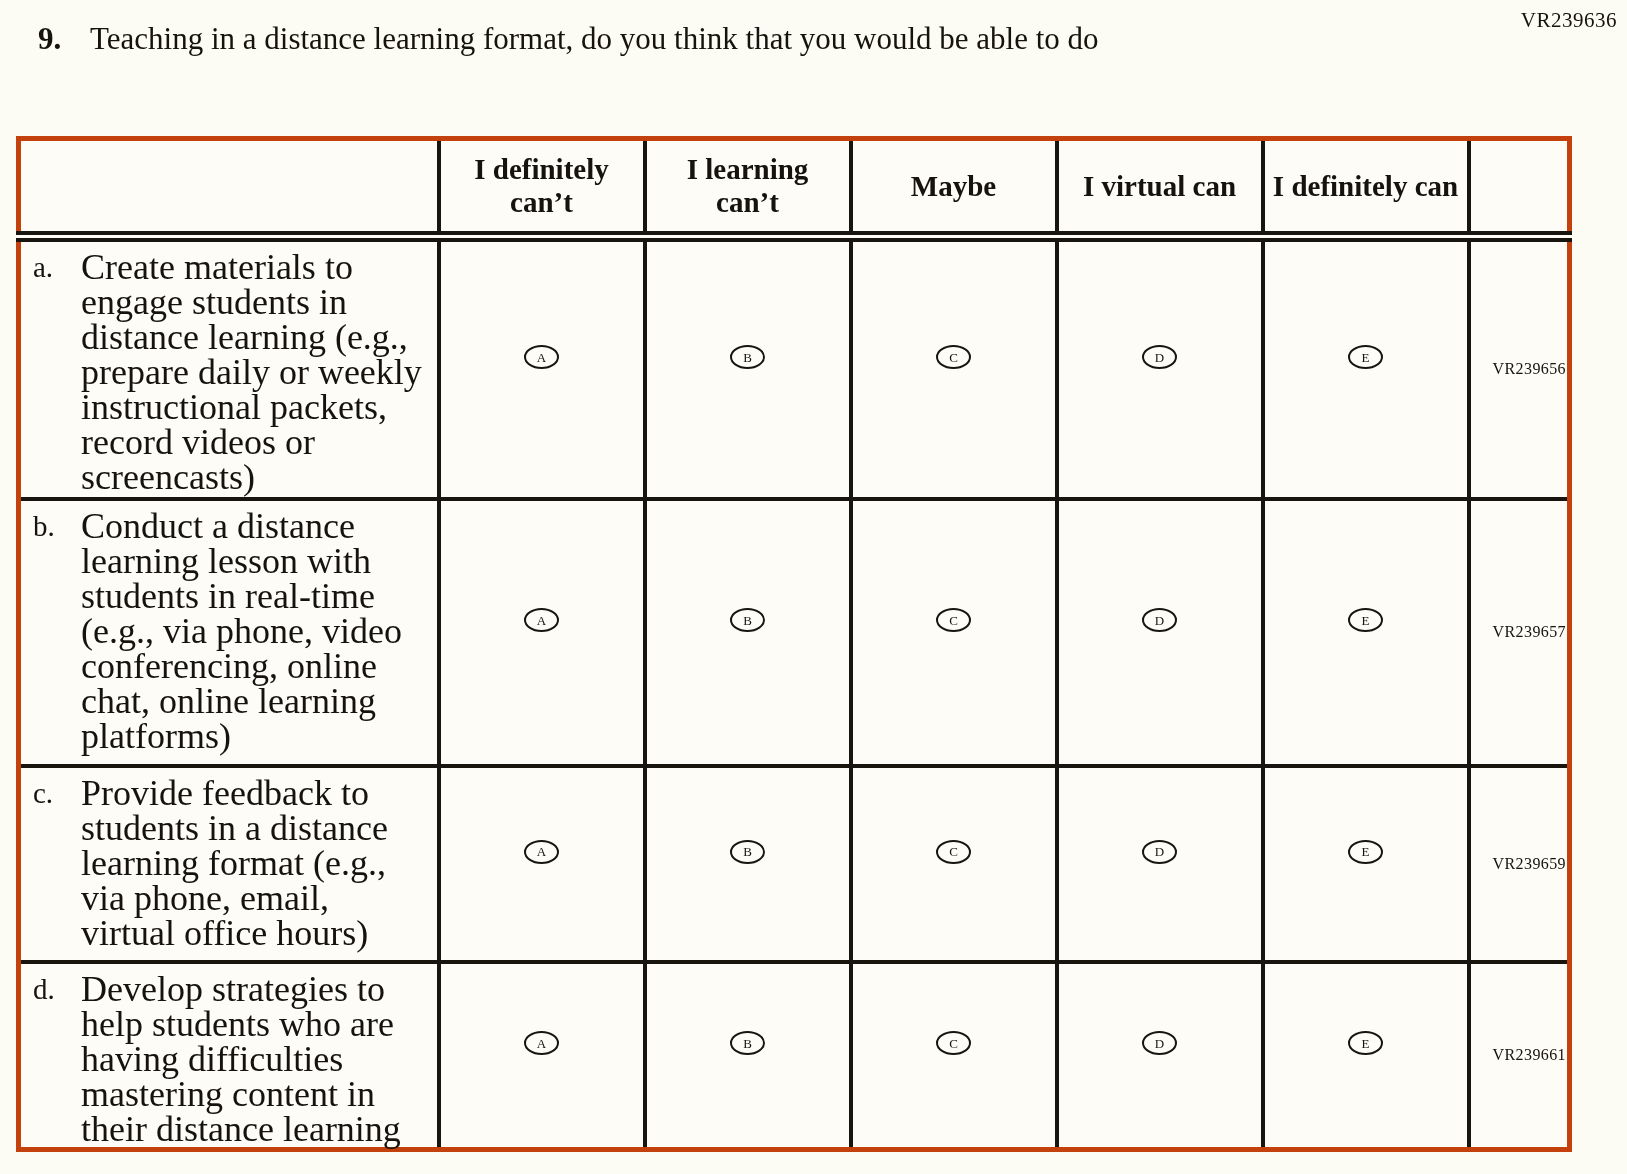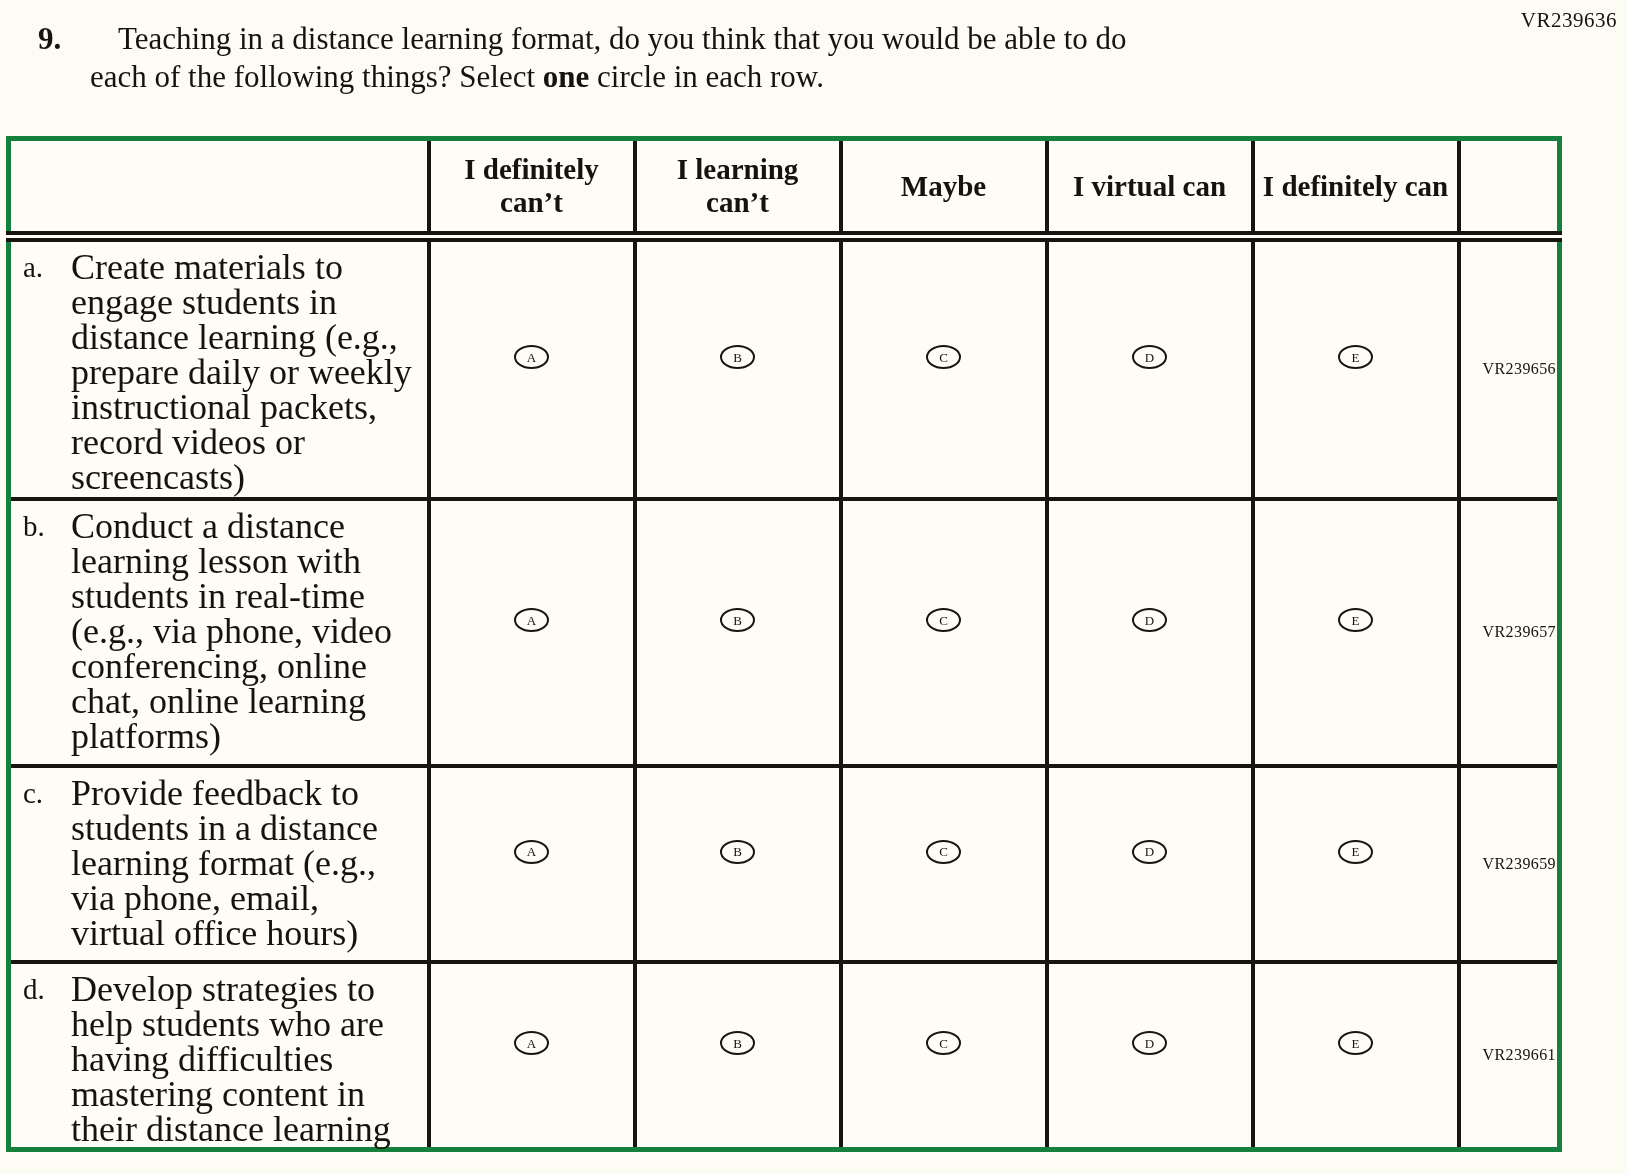--- a/index.html
+++ b/index.html
@@ -26,30 +26,30 @@
     position: absolute;
     top: 20px;
     left: 38px;
     display: flex;
     gap: 16px;
     font-size: 31px;
     line-height: 38px;
   }
   .qnum { font-weight: bold; width: 36px; flex: none; }
   .qtext { width: 1300px; }
-  .qline1 { display: block; margin-left: 28px; }
+  .qline1 { display: block; }
   .qbold { font-weight: bold; }
 
   table.grid {
     position: absolute;
-    left: 6px;
+    left: 16px;
     top: 136px;
     border-collapse: collapse;
     table-layout: fixed;
-    border: 5px solid #15803d;
+    border: 5px solid #c2410c;
   }
   table.grid th, table.grid td {
     border: 4px solid #17150e;
     background: #fdfcf6;
   }
   table.grid thead th {
     height: 90px;
     font-size: 29px;
     font-weight: bold;
     text-align: center;
@@ -114,21 +114,20 @@
 <body>
 
 <div class="page">
 
   <div class="corner-code">VR239636</div>
 
   <div class="question">
     <span class="qnum">9.</span>
     <div class="qtext">
       <span class="qline1">Teaching in a distance learning format, do you think that you would be able to do</span>
-      <span><span>each of the following things? Select </span><span class="qbold">one</span><span> circle in each row.</span></span>
     </div>
   </div>
 
   <table class="grid">
     <colgroup>
       <col class="c-label">
       <col class="c-opt">
         <col class="c-opt">
         <col class="c-opt">
         <col class="c-opt">

